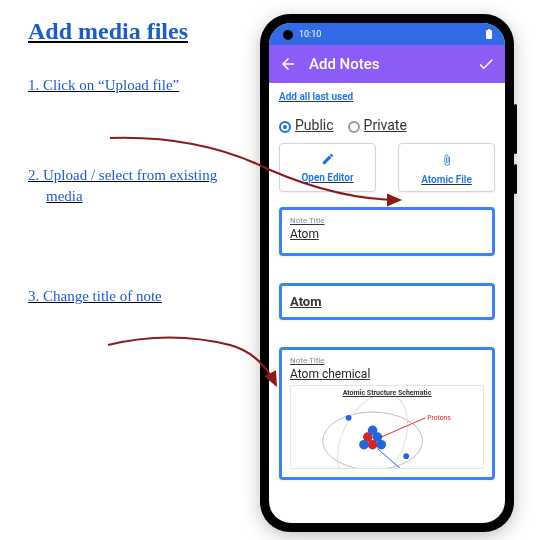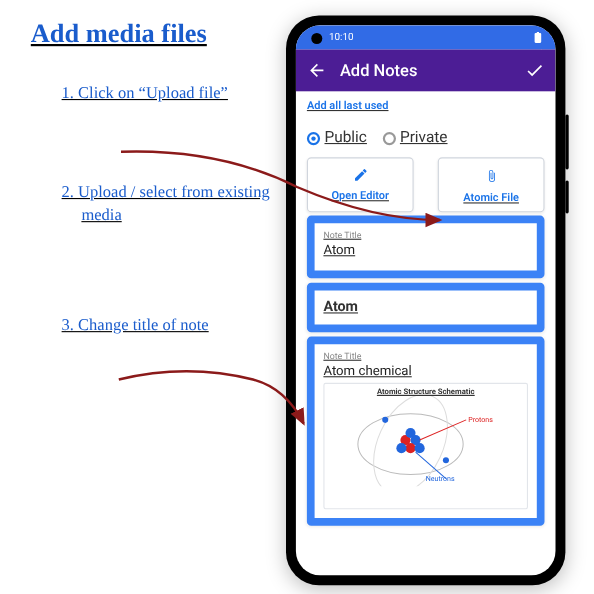--- a/index.html
+++ b/index.html
@@ -17,21 +17,21 @@
     padding: 18px 6px 0 28px;
     text-decoration: underline;
   }
   .tutorial h1 {
     color: #1a5ccc;
     font-weight: 600;
     font-size: 24px;
     margin-bottom: 30px;
     font-family: Georgia, serif;
   }
-  .tutorial ol { list-style: none; margin-left: 28px; }
+  .tutorial ol { list-style: none; }
   .tutorial li {
     color: #1a5ccc;
     font-size: 15px;
     line-height: 1.35;
     font-family: Georgia, serif;
     margin-bottom: 70px;
     padding-left: 18px;
     text-indent: -18px;
   }
   .tutorial li:nth-child(2){ margin-bottom: 80px; }
@@ -69,21 +69,21 @@
     background: #316be6;
     color: #fff;
     font-size: 9px;
     display: flex; align-items: center;
     padding: 0 8px 0 30px;
     justify-content: space-between;
   }
   .status-right { display:flex; gap:3px; align-items:center;flex-direction:column; }
   .app-bar {
     height: 38px;
-    background: #4c1d95;
+    background: #8b5cf6;
     color: #fff;
     display: flex; align-items: center;
     padding: 0 10px;
     gap: 12px;
   }
   .app-bar .title { font-size: 15px; font-weight: 500; flex:1; }
   .icon { display:inline-flex; }
 
   .content {
     flex:1;
@@ -107,53 +107,53 @@
     width:12px; height:12px; border-radius:50%;
     border:2px solid #999; display:inline-block;
     position:relative; margin-right:4px; vertical-align:-3px;
   }
   .radio.checked { border-color:#1a73e8; }
   .radio.checked::after {
     content:''; position:absolute; left:2px; top:2px;
     width:4px; height:4px; border-radius:50%; background:#1a73e8;
   }
 
-  .btn-row { display:flex; gap:22px; margin-bottom:3px; }
+  .btn-row { display:flex; gap:22px; margin-bottom:15px; }
   .action-btn {
     flex:1;
     border:1px solid #d0d5dd;
     border-radius:4px;
     background:#fff;
     padding:8px 4px 6px;
     text-align:center;
     color:#1a73e8;
     font-size:10px;
     font-weight:600;
     box-shadow:0 1px 2px rgba(0,0,0,.06);
     display:flex; flex-direction:column; align-items:center; gap:4px;
   }
   .hint {
     text-align:right; color:#888; font-size:8px; margin-bottom:10px;
   }
 
   .card {
-    border:7px solid #3b82f6;
+    border:3px solid #3b82f6;
     border-radius:4px;
     background:#fff;
     box-shadow:0 1px 3px rgba(0,0,0,.08);
-    margin-bottom:4px;
+    margin-bottom:27px;
     padding:6px 8px 8px;
   }
   .field-label { color:#888; font-size:8px; }
   .field-value { font-size:12px; color:#222; padding:2px 0 4px; }
   .desc-card .dtitle { font-weight:700; font-size:13px; margin-top:2px; }
   .desc-card .dbody { font-size:9.5px; line-height:1.3; color:#333; }
 
   .chart-box {
-    border:1px solid #e2e5ea; border-radius:2px; height:115px;
+    border:1px solid #e2e5ea; border-radius:2px; height:84px;
     position:relative; overflow:hidden; background:#fff;
   }
   .chart-title {
     text-align:center; font-size:7px; font-weight:700;
     text-decoration:underline; padding-top:3px;
   }
 
   
   svg.arrows {
     position:absolute; left:0; top:0; width:540px; height:540px;

